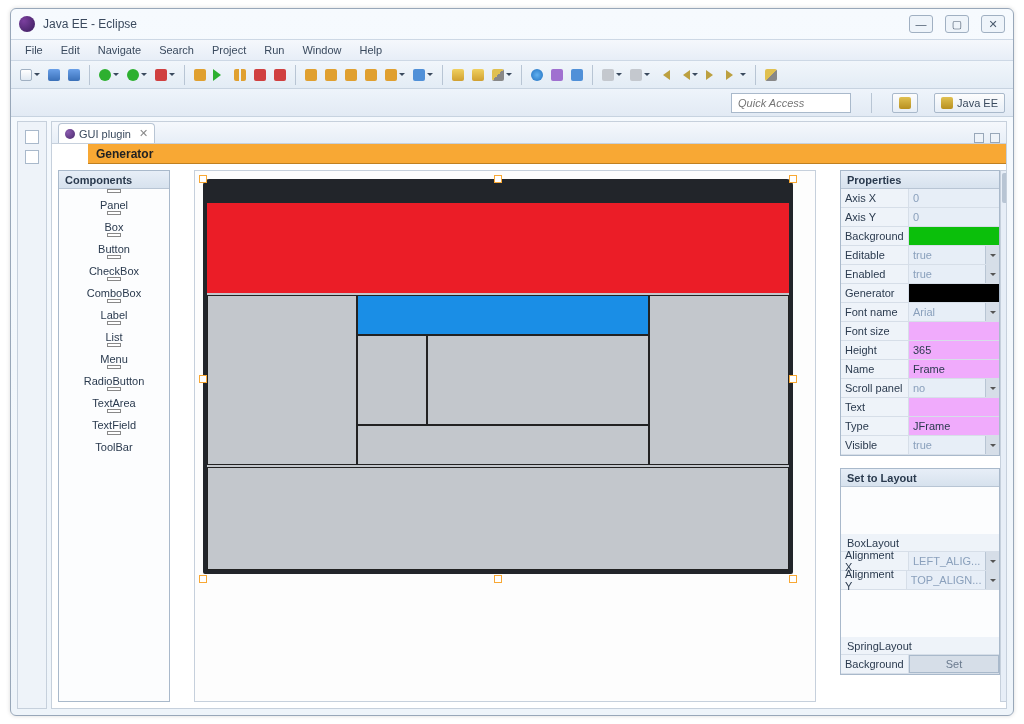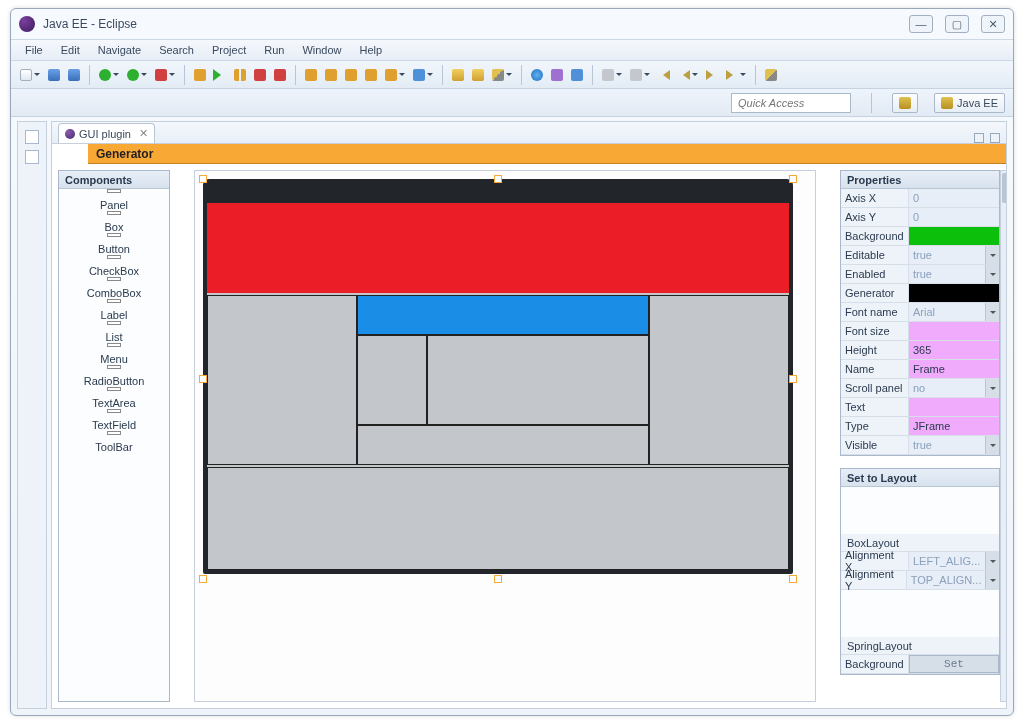--- a/index.html
+++ b/index.html
@@ -313,21 +313,21 @@
 .prop-val.swatch-black { background:#000; }
 .prop-dd { width:14px; background:#d6dee8; border-left:1px solid #b8c5d4; display:flex; align-items:center; justify-content:center; cursor:pointer; }
 .prop-dd::after { content:""; border:3px solid transparent; border-top-color:#555; margin-top:3px; }
 .layout-section-hdr {
   height:18px; background:#eef3f9; border-bottom:1px solid #d6dee8;
   padding:0 6px; display:flex; align-items:center; color:#2a3a4e;margin-top:47px;
 }
 .set-btn {
   flex:1; background:#d6dee8; border:1px solid #a9b9cb;
   display:flex; align-items:center; justify-content:center;
-  color:#6a7a8e; cursor:pointer;font-family:Liberation Mono, monospace;
+  color:#6a7a8e; cursor:pointer;
 }
 
 .g { width:12px; height:12px; border-radius:2px; }
 .g-new{background:linear-gradient(#fff,#e0e9f2);border:1px solid #a0b0c2}
 .g-save{background:linear-gradient(#6aa0e8,#3a70b8)}
 .g-run{background:#2db030;border-radius:50%}
 .g-debug{background:#2db030;border-radius:50%;position:relative}
 .g-ext{background:#d04040}
 .g-stop{background:#d04040}
 .g-play{width:0;height:0;border:6px solid transparent;border-left:8px solid #2db030;background:none;border-radius:0}

